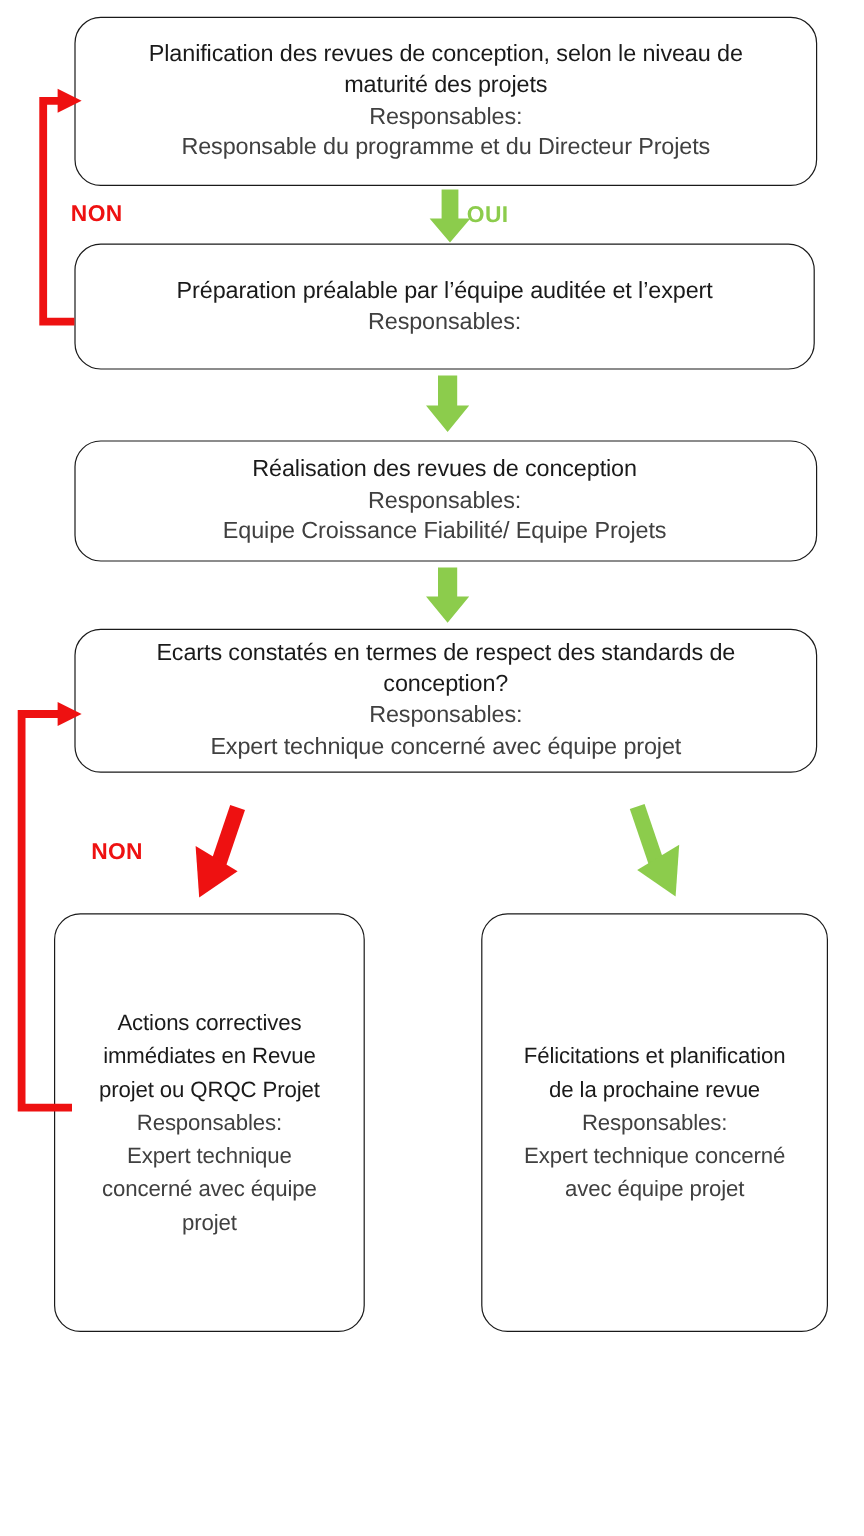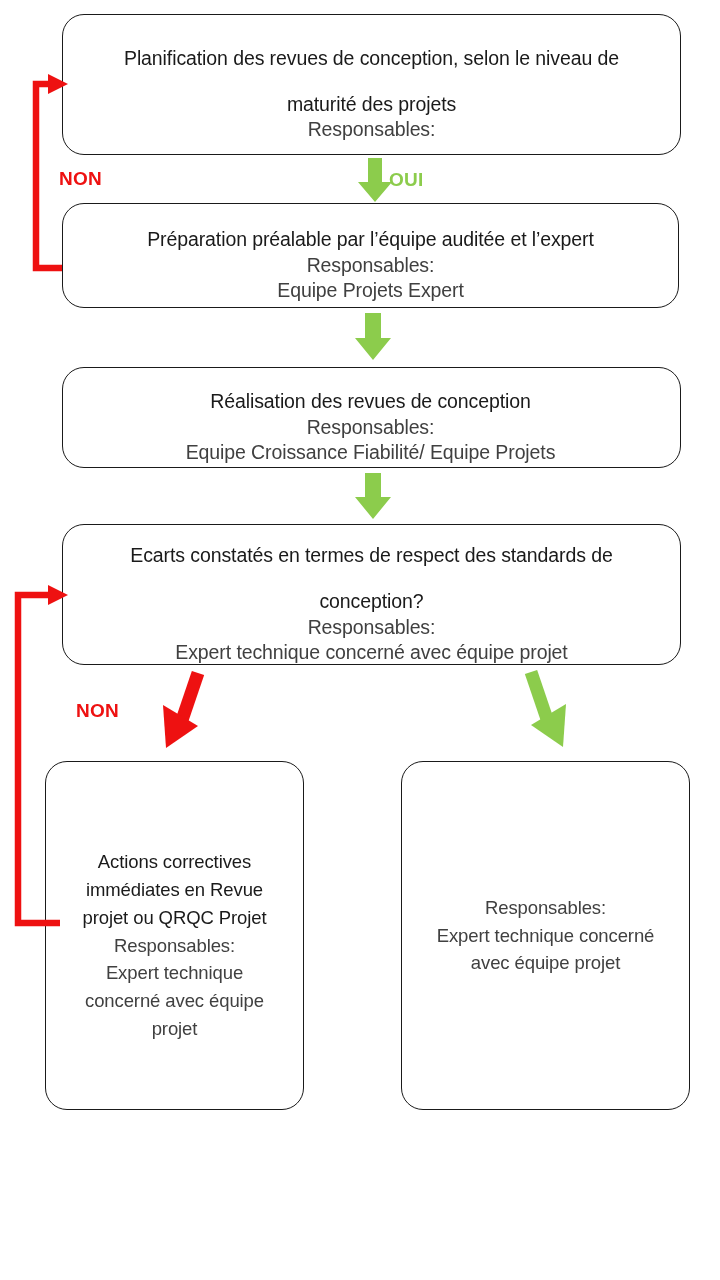--- a/index.html
+++ b/index.html
@@ -27,21 +27,20 @@
     justify-content: center;
     text-align: center;
     padding: 4px 12px;
   }
   .node .line-black {
     color: #1a1a1a;
     font-size: 19.5px;
     line-height: 1.33;
     letter-spacing: -0.1px;
     white-space: nowrap;
-    margin-top: 20px;
   }
   .node .line-blue {
     color: #404040;
     font-size: 19.5px;
     line-height: 1.33;
     letter-spacing: -0.1px;
     white-space: nowrap;
   }
   .node.narrow .line-black,
   .node.narrow .line-blue {
@@ -68,48 +67,49 @@
 </style>
 </head>
 <body>
 
 <div id="canvas">
 
   <div class="node" style="left:62px; top:14px; width:619px; height:141px;">
     <div class="line-black">Planification des revues de conception, selon le niveau de</div>
     <div class="line-black">maturité des projets</div>
     <div class="line-blue">Responsables:</div>
+    <div class="line-blue">Responsable du programme et du Directeur Projets</div>
   </div>
 
   <div class="node" style="left:62px; top:203px; width:617px; height:105px;">
     <div class="line-black">Préparation préalable par l’équipe auditée et l’expert</div>
     <div class="line-blue">Responsables:</div>
-    <div class="line-blue">Equipe Projets Expert</div>
   </div>
 
   <div class="node" style="left:62px; top:367px; width:619px; height:101px;padding-left:10px;">
     <div class="line-black">Réalisation des revues de conception</div>
     <div class="line-blue">Responsables:</div>
     <div class="line-blue">Equipe Croissance Fiabilité/ Equipe Projets</div>
   </div>
 
-  <div class="node" style="left:62px; top:524px; width:619px; height:141px;">
+  <div class="node" style="left:62px; top:524px; width:619px; height:120px;">
     <div class="line-black">Ecarts constatés en termes de respect des standards de</div>
     <div class="line-black">conception?</div>
     <div class="line-blue">Responsables:</div>
     <div class="line-blue">Expert technique concerné avec équipe projet</div>
   </div>
 
   <div class="node narrow" style="left:45px; top:761px; width:259px; height:349px; padding:0 26px;">
     <div class="line-black">Actions correctives immédiates en Revue projet ou QRQC Projet</div>
     <div class="line-blue">Responsables:</div>
     <div class="line-blue">Expert technique concerné avec équipe projet</div>
   </div>
 
   <div class="node narrow" style="left:401px; top:761px; width:289px; height:349px; padding:0 26px;">
+    <div class="line-black">Félicitations et planification de la prochaine revue</div>
     <div class="line-blue">Responsables:</div>
     <div class="line-blue">Expert technique concerné avec équipe projet</div>
   </div>
 
   <div class="label non" style="left:59px; top:168px;">NON</div>
   <div class="label oui" style="left:389px; top:169px;">OUI</div>
   <div class="label non" style="left:76px; top:700px;">NON</div>
 
   <svg class="overlay" viewBox="0 0 720 1280" xmlns="http://www.w3.org/2000/svg">
 

